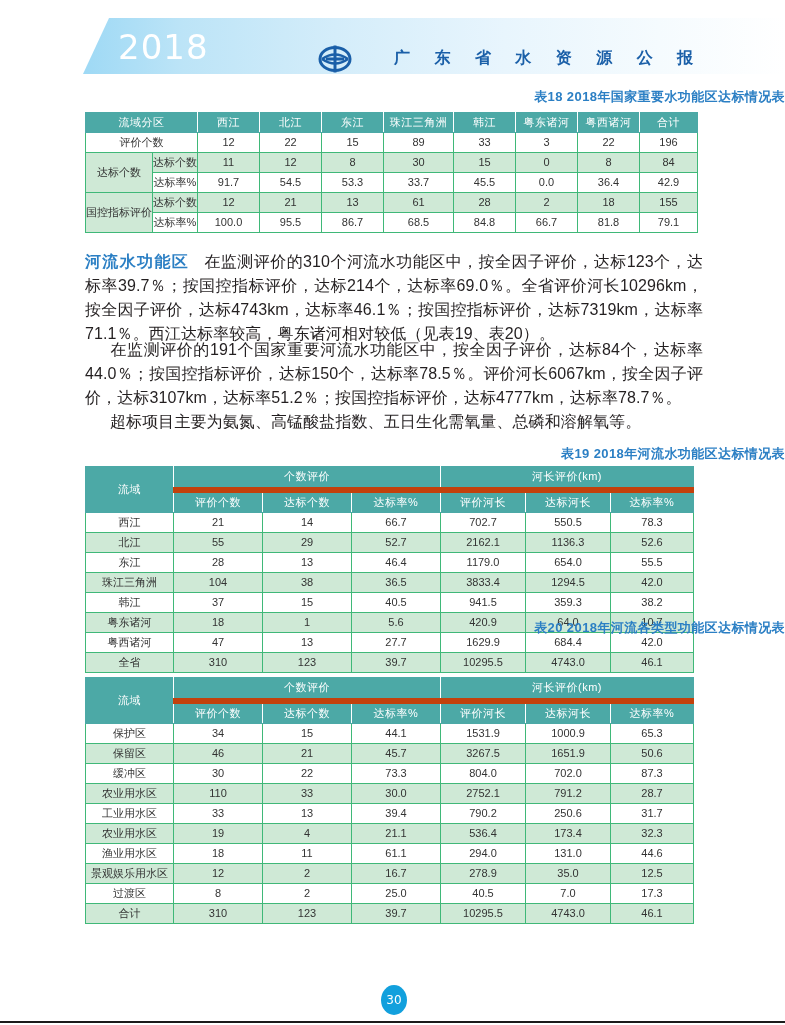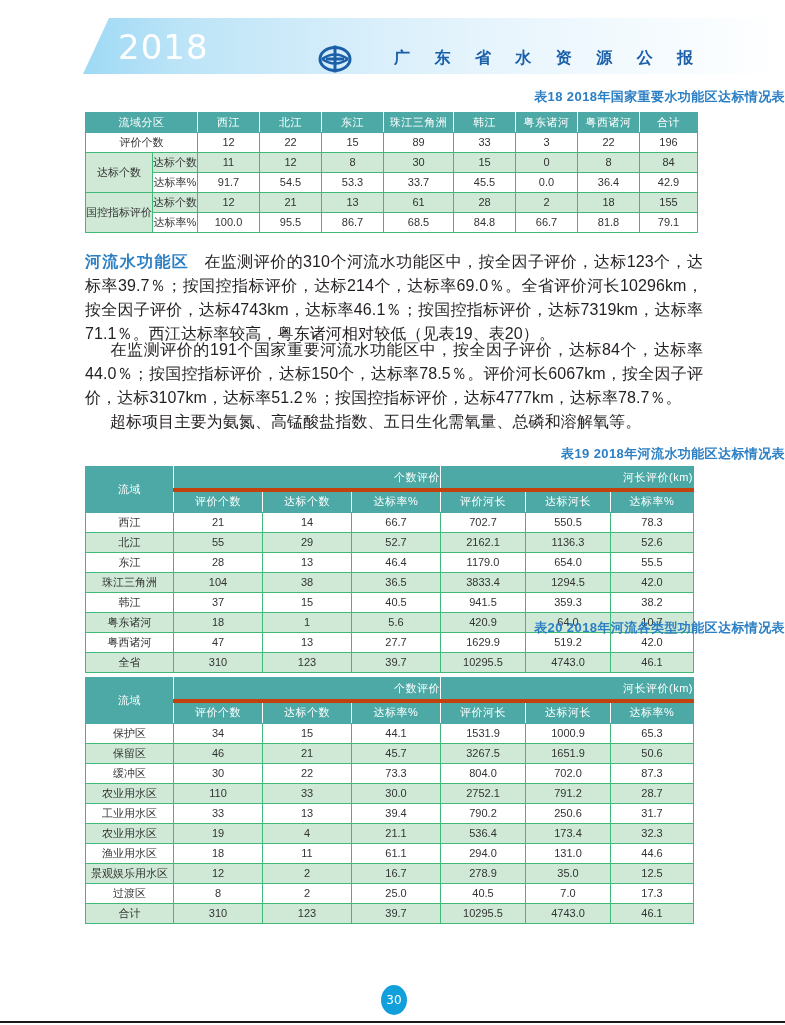--- a/index.html
+++ b/index.html
@@ -75,21 +75,21 @@
     white-space: nowrap;
   }
   table.dt th.hd {
     background: #4ca9a6;
     color: #ffffff;
     border: 1px solid #4ca9a6;
     font-size: 11px;
     letter-spacing: 0.5px;
   }
   table.dt th.hd.sep { border-right: 1px solid #ffffff; }
-  table.dt th.hd.sepb { border-bottom: 4px solid #c2410c; text-align: right; }
+  table.dt th.hd.sepb { border-bottom: 6px solid #c2410c; }
   tr.shade td { background: #cfe9d6; }
   tr.plain td { background: #ffffff; }
   td.lbl { background: #ffffff; }
 
   
   .para {
     position: absolute;
     left: 85px;
     width: 618px;
     font-size: 16px;
@@ -302,21 +302,21 @@
       <td>420.9</td>
       <td>64.0</td>
       <td>10.7</td>
     </tr>
     <tr class="plain">
       <td>粤西诸河</td>
       <td>47</td>
       <td>13</td>
       <td>27.7</td>
       <td>1629.9</td>
-      <td>519.2</td>
+      <td>684.4</td>
       <td>42.0</td>
     </tr>
     <tr class="shade">
       <td>全省</td>
       <td>310</td>
       <td>123</td>
       <td>39.7</td>
       <td>10295.5</td>
       <td>4743.0</td>
       <td>46.1</td>

